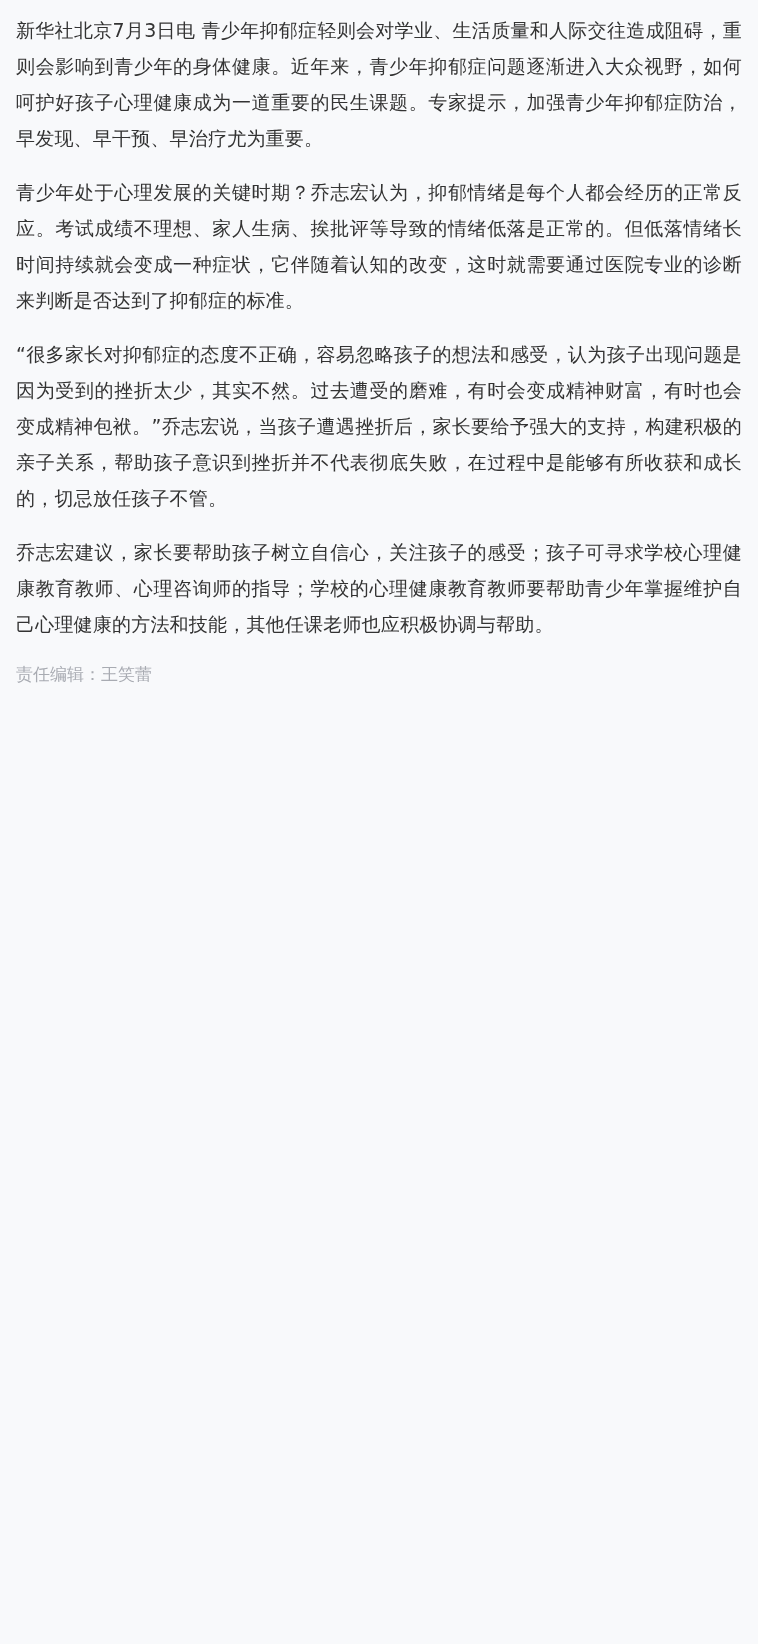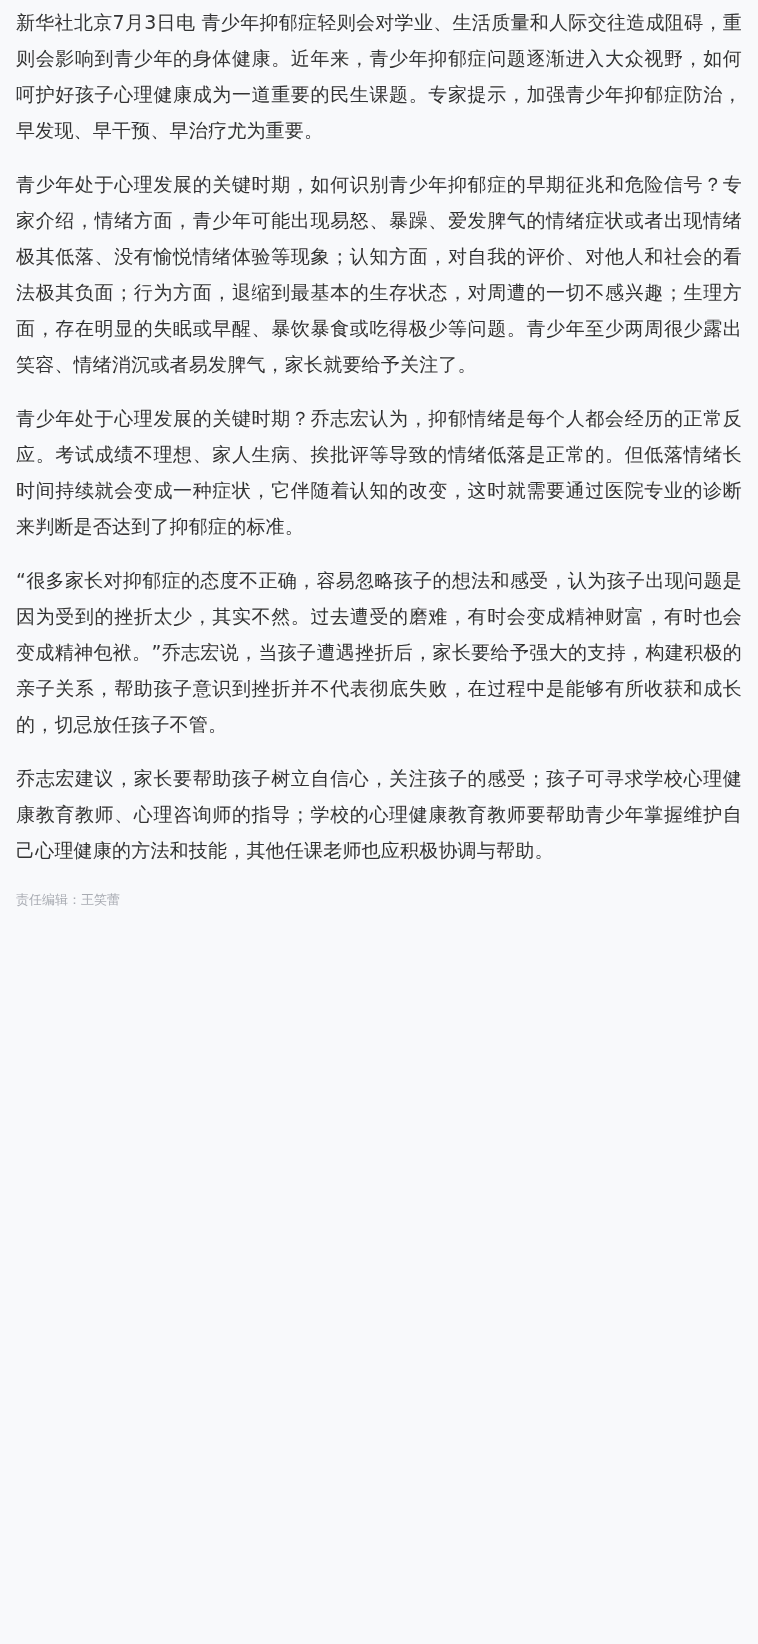--- a/index.html
+++ b/index.html
@@ -8,42 +8,41 @@
       background: #f8f9fb;
     }
     body {
       width: 758px;
       height: 1644px;
       overflow: hidden;
       font-family: "DejaVu Sans", "Liberation Sans", sans-serif;
       color: #333333;
     }
     .article {
-      padding: 4px 16px 0 16px;
+      padding: 12px 16px 0 16px;
       box-sizing: border-box;
       width: 758px;
     }
     .para {
       font-size: 19px;
       line-height: 36px;
       margin: 0 0 18px 0;
       text-align: justify;
       letter-spacing: 0.2px;
       word-break: break-all;
     }
     .editor {
-      font-size: 13px;
+      font-size: 17px;
       color: #a8abb2;
       margin-top: 22px;
       line-height: 20px;
     }
   </style>
 </head>
 <body>
 
 <div class="article">
   <p class="para">新华社北京7月3日电 青少年抑郁症轻则会对学业、生活质量和人际交往造成阻碍，重则会影响到青少年的身体健康。近年来，青少年抑郁症问题逐渐进入大众视野，如何呵护好孩子心理健康成为一道重要的民生课题。专家提示，加强青少年抑郁症防治，早发现、早干预、早治疗尤为重要。</p>
-  <p class="para">青少年处于心理发展的关键时期，如何识别青少年抑郁症的早期征兆和危险信号？专家介绍，情绪方面，青少年可能出现易怒、暴躁、爱发脾气的情绪症状或者出现情绪极其低落、没有愉悦情绪体验等现象；认知方面，对自我的评价、对他人和社会的看法极其负面；行为方面，退缩到最基本的生存状态，对周遭的一切不感兴趣；生理方面，存在明显的失眠或早醒、暴饮暴食或吃得极少等问题。青少年至少两周很少露出笑容、情绪消沉或者易发脾气，家长就要给予关注了。</p>
   <p class="para">青少年处于心理发展的关键时期？乔志宏认为，抑郁情绪是每个人都会经历的正常反应。考试成绩不理想、家人生病、挨批评等导致的情绪低落是正常的。但低落情绪长时间持续就会变成一种症状，它伴随着认知的改变，这时就需要通过医院专业的诊断来判断是否达到了抑郁症的标准。</p>
   <p class="para">“很多家长对抑郁症的态度不正确，容易忽略孩子的想法和感受，认为孩子出现问题是因为受到的挫折太少，其实不然。过去遭受的磨难，有时会变成精神财富，有时也会变成精神包袱。”乔志宏说，当孩子遭遇挫折后，家长要给予强大的支持，构建积极的亲子关系，帮助孩子意识到挫折并不代表彻底失败，在过程中是能够有所收获和成长的，切忌放任孩子不管。</p>
   <p class="para">乔志宏建议，家长要帮助孩子树立自信心，关注孩子的感受；孩子可寻求学校心理健康教育教师、心理咨询师的指导；学校的心理健康教育教师要帮助青少年掌握维护自己心理健康的方法和技能，其他任课老师也应积极协调与帮助。</p>
   <div class="editor">责任编辑：王笑蕾</div>
 </div>
 
 </body></html>

